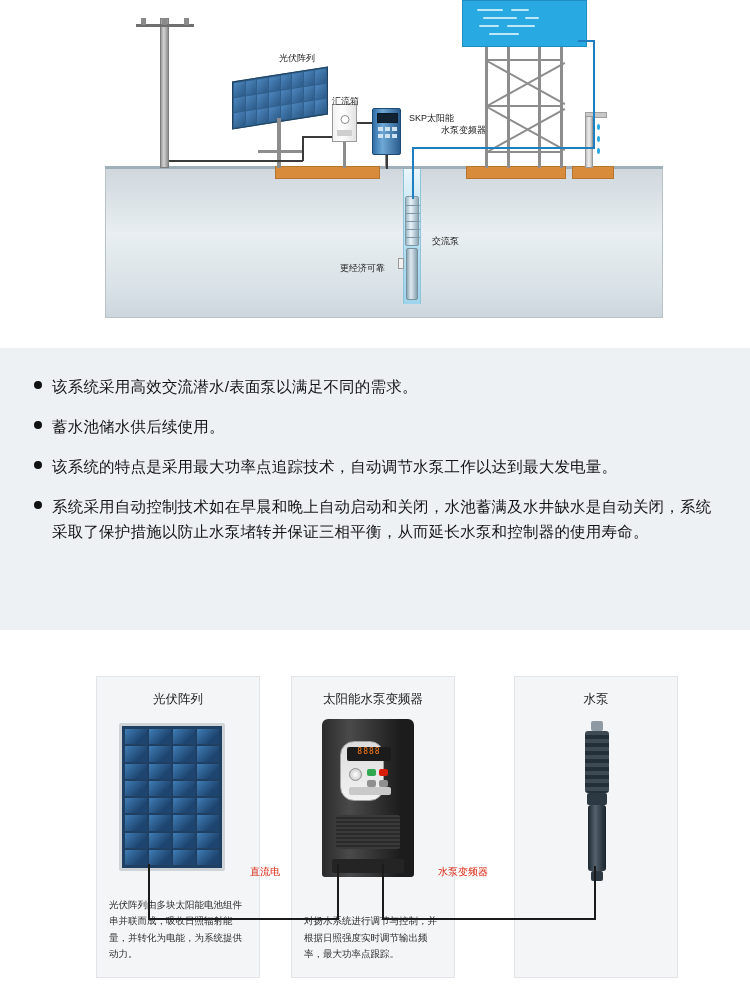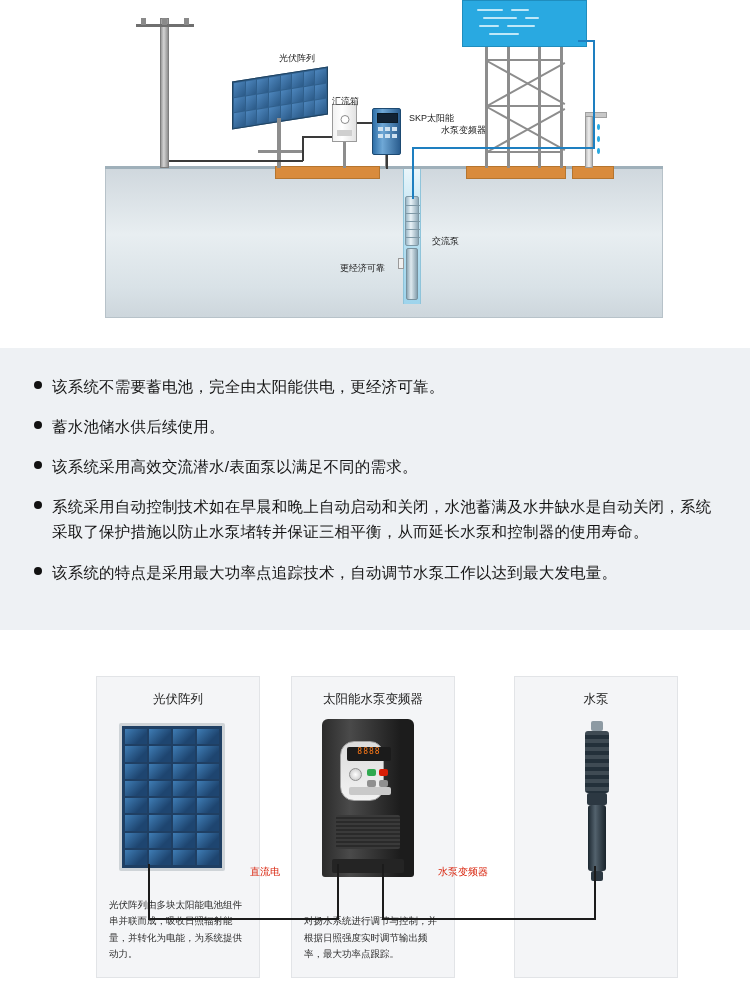--- a/index.html
+++ b/index.html
@@ -369,37 +369,33 @@
   <div class="wire-blue" style="left:412px; top:148px; width:2px; height:22px;"></div>
   <div class="wire-blue" style="left:412px; top:147px; width:183px; height:2px;"></div>
   <div class="wire-blue" style="left:593px; top:40px; width:2px; height:108px;"></div>
   <div class="wire-blue" style="left:578px; top:40px; width:17px; height:2px;"></div>
   <div class="wire" style="left:386px; top:155px; width:1.5px; height:14px;"></div>
 </div>
 
 <div id="features">
   <div class="bullet">
     <span class="dot"></span>
-    <span class="txt">该系统不需要蓄电池，完全由太阳能供电，更经济可靠。</span>
+    <span class="txt">该系统采用高效交流潜水/表面泵以满足不同的需求。</span>
   </div>
   <div class="bullet">
     <span class="dot"></span>
     <span class="txt">蓄水池储水供后续使用。</span>
   </div>
   <div class="bullet">
     <span class="dot"></span>
-    <span class="txt">该系统采用高效交流潜水/表面泵以满足不同的需求。</span>
+    <span class="txt">该系统的特点是采用最大功率点追踪技术，自动调节水泵工作以达到最大发电量。</span>
   </div>
   <div class="bullet">
     <span class="dot"></span>
     <span class="txt">系统采用自动控制技术如在早晨和晚上自动启动和关闭，水池蓄满及水井缺水是自动关闭，系统采取了保护措施以防止水泵堵转并保证三相平衡，从而延长水泵和控制器的使用寿命。</span>
-  </div>
-  <div class="bullet">
-    <span class="dot"></span>
-    <span class="txt">该系统的特点是采用最大功率点追踪技术，自动调节水泵工作以达到最大发电量。</span>
   </div>
 </div>
 
 <div id="bottom">
 
   <div class="card" id="card-1">
     <div class="card-title">光伏阵列</div>
     <div class="pv-big">
       <i></i>
         <i></i>

